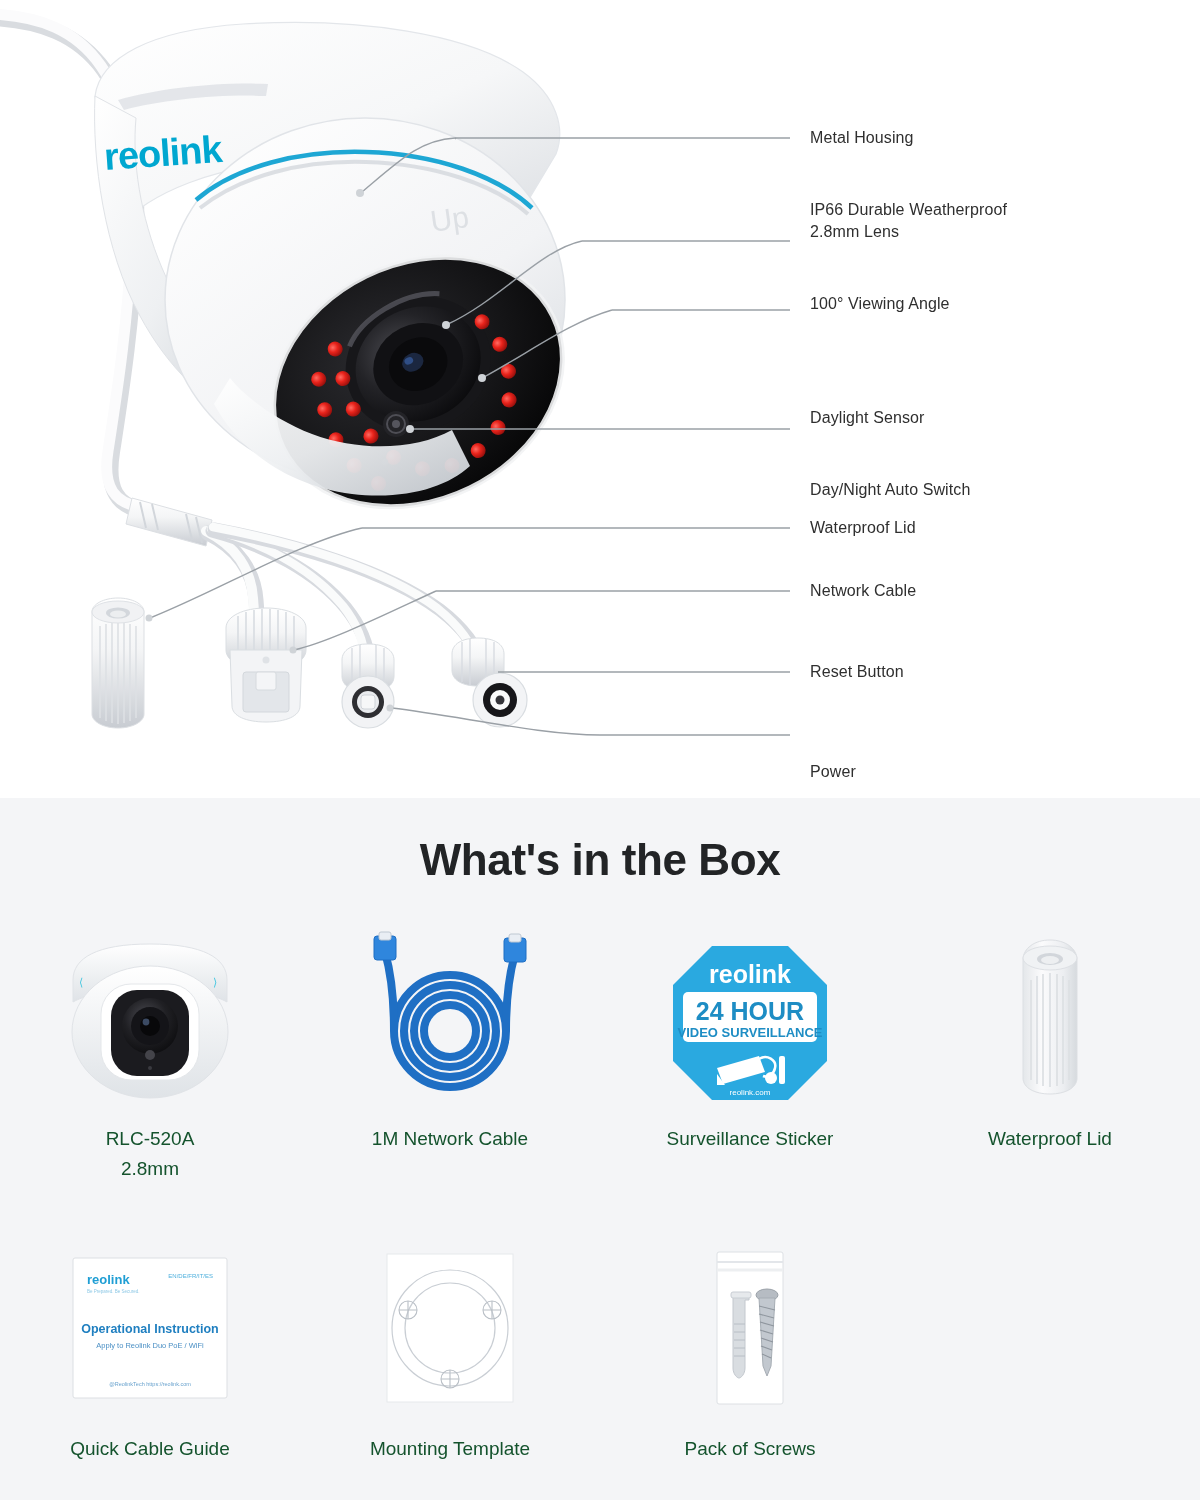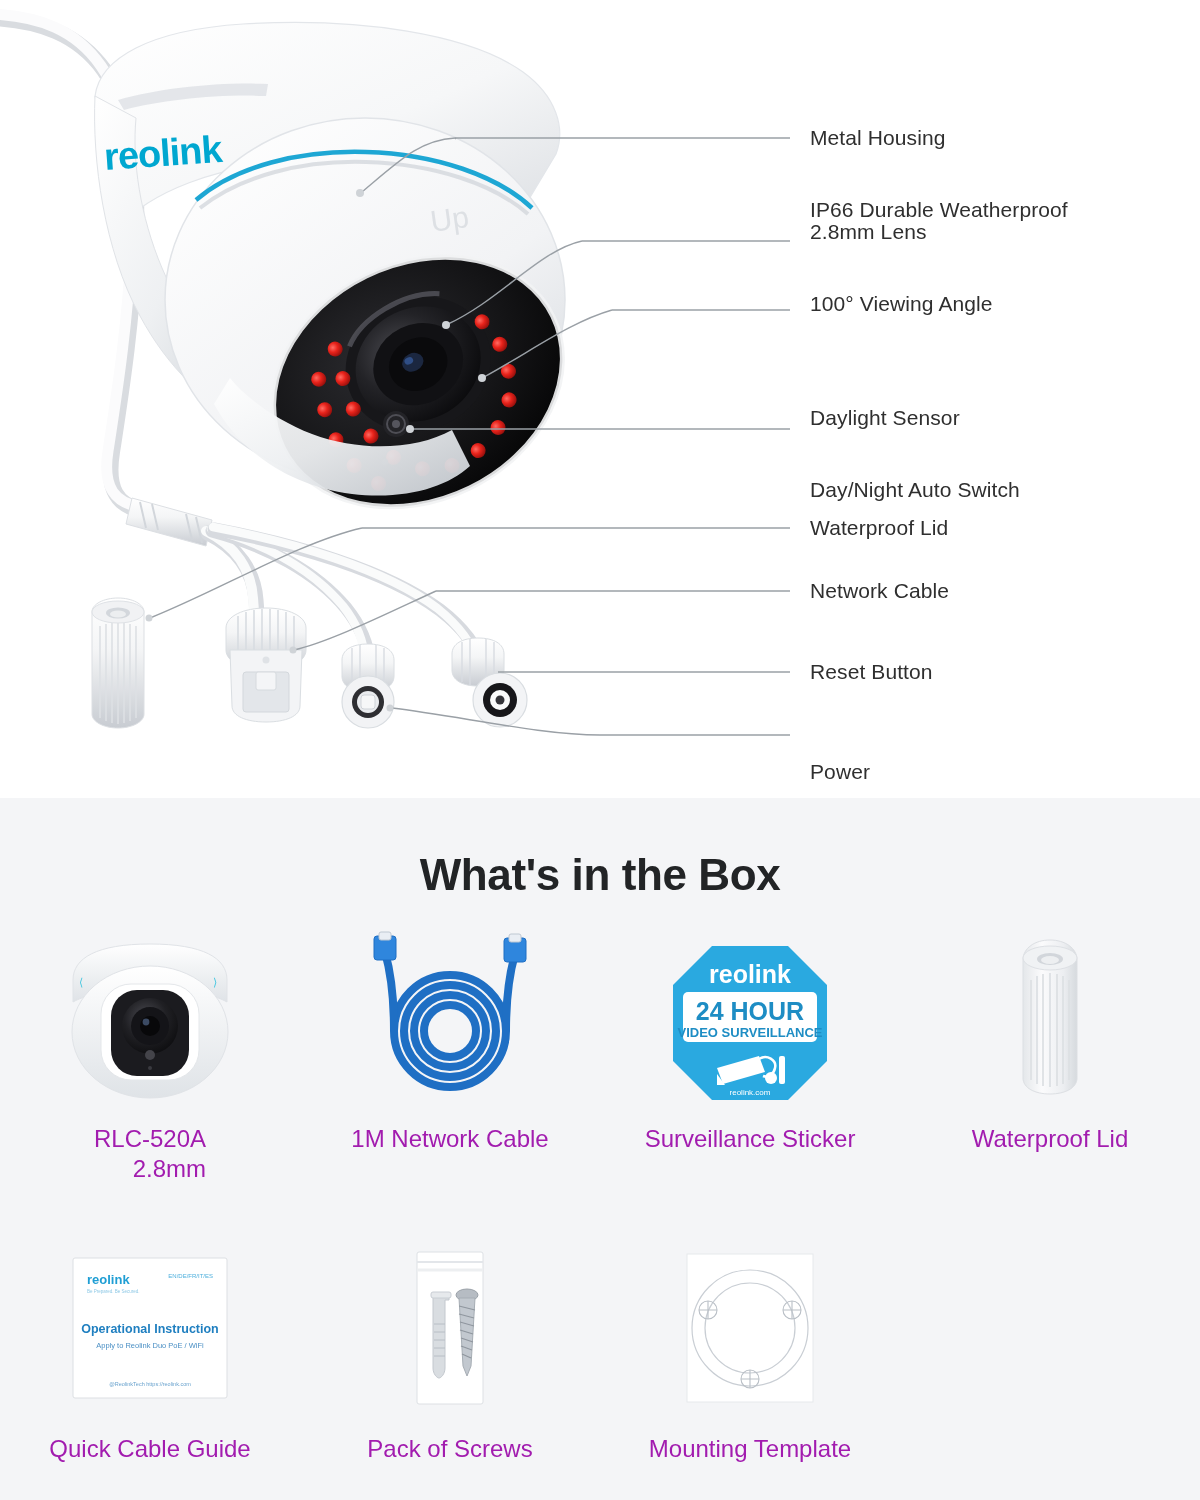--- a/index.html
+++ b/index.html
@@ -8,35 +8,35 @@
     font-family:"Liberation Sans", sans-serif;
     background:#ffffff;
     color:#2b2b2b;
     overflow:hidden;
   }
   #page{position:relative;width:1200px;height:1500px;}
 
   
   #diagram-section{position:absolute;left:0;top:0;width:1200px;height:798px;background:#ffffff;overflow:hidden;}
 
-  .callout-label{position:absolute;font-size:21px;line-height:28px;color:#2f2f2f;white-space:nowrap;letter-spacing:.1px;}
+  .callout-label{position:absolute;font-size:16px;line-height:28px;color:#2f2f2f;white-space:nowrap;letter-spacing:.1px;}
   .callout-label .l2{display:block;margin-top:44px;}
 
   svg.layer{position:absolute;left:0;top:0;width:1200px;height:798px;overflow:visible;}
 
   
   #box-section{position:absolute;left:0;top:798px;width:1200px;height:702px;background:#f4f5f7;}
   #box-title{
-    position:absolute;left:0;top:52px;width:1200px;text-align:center;
+    position:absolute;left:0;top:37px;width:1200px;text-align:center;
     font-size:44px;font-weight:bold;color:#222426;letter-spacing:-.4px;
   }
   .box-grid-row{position:absolute;left:0;width:1200px;display:flex;}
   .box-cell{flex:1;display:flex;flex-direction:column;align-items:center;}
   .box-art{width:190px;height:180px;position:relative;display:flex;align-items:center;justify-content:center;}
-  .box-label{margin-top:16px;font-size:24px;line-height:30px;color:#a21caf;text-align:right;white-space:pre-line;}
+  .box-label{margin-top:16px;font-size:19px;line-height:30px;color:#14532d;text-align:center;white-space:pre-line;}
 </style>
 </head>
 <body>
 
 <div id="page">
 
   <div id="diagram-section">
 
     <svg class="layer" viewBox="0 0 1200 798">
       <defs>
@@ -426,20 +426,39 @@
             <text x="95" y="100" text-anchor="middle" font-size="7.5" fill="#4a8fc4" font-family="Liberation Sans, sans-serif">Apply to Reolink Duo PoE / WiFi</text>
             <text x="95" y="138" text-anchor="middle" font-size="5.5" fill="#6aa3ce" font-family="Liberation Sans, sans-serif">@ReolinkTech   https://reolink.com</text>
           </svg>
         </div>
         <div class="box-label">Quick Cable Guide</div>
       </div>
 
       <div class="box-cell">
         <div class="box-art">
           <svg width="190" height="160" viewBox="0 0 190 160">
+            <rect x="32" y="6" width="126" height="148" fill="#ffffff" stroke="#e6e9ec"></rect>
+            <circle cx="95" cy="80" r="58" fill="none" stroke="#c9ced4" stroke-width="1.2"></circle>
+            <circle cx="95" cy="80" r="45" fill="none" stroke="#c9ced4" stroke-width="1.2"></circle>
+            <g fill="none" stroke="#b9bfc6" stroke-width="1.1">
+              <circle cx="53" cy="62" r="9"></circle>
+                <path d="M44 62 H62 M53 53 V71"></path>
+              <circle cx="137" cy="62" r="9"></circle>
+                <path d="M128 62 H146 M137 53 V71"></path>
+              <circle cx="95" cy="131" r="9"></circle>
+                <path d="M86 131 H104 M95 122 V140"></path>
+            </g>
+          </svg>
+        </div>
+        <div class="box-label">Mounting Template</div>
+      </div>
+
+      <div class="box-cell">
+        <div class="box-art">
+          <svg width="190" height="160" viewBox="0 0 190 160">
             <rect x="62" y="4" width="66" height="152" rx="2" fill="#ffffff" stroke="#dde0e4"></rect>
             <line x1="62" y1="14" x2="128" y2="14" stroke="#e3e6ea" stroke-width="2"></line>
             <line x1="62" y1="22" x2="128" y2="22" stroke="#edeff1" stroke-width="3"></line>
 
             <g>
               <path d="M78 46 L 94 46 L 94 52 L 90 52 L 90 120 C 90 126, 86 130, 84 130
                        C 82 130, 78 126, 78 120 Z" fill="#d9dde1" stroke="#c3c8ce"></path>
               <rect x="76" y="44" width="20" height="6" rx="2" fill="#e6e9ec" stroke="#c9ced4"></rect>
               <g stroke="#b8bec5" stroke-width="1">
                 <line x1="79" y1="76" x2="90" y2="76"></line>
@@ -460,34 +479,15 @@
                   <line x1="105" y1="82" x2="118" y2="86"></line>
                 <line x1="106" y1="90" x2="118" y2="94"></line>
                   <line x1="106" y1="98" x2="117" y2="102"></line>
                 <line x1="107" y1="106" x2="116" y2="110"></line>
               </g>
             </g>
           </svg>
         </div>
         <div class="box-label">Pack of Screws</div>
       </div>
-
-      <div class="box-cell">
-        <div class="box-art">
-          <svg width="190" height="160" viewBox="0 0 190 160">
-            <rect x="32" y="6" width="126" height="148" fill="#ffffff" stroke="#e6e9ec"></rect>
-            <circle cx="95" cy="80" r="58" fill="none" stroke="#c9ced4" stroke-width="1.2"></circle>
-            <circle cx="95" cy="80" r="45" fill="none" stroke="#c9ced4" stroke-width="1.2"></circle>
-            <g fill="none" stroke="#b9bfc6" stroke-width="1.1">
-              <circle cx="53" cy="62" r="9"></circle>
-                <path d="M44 62 H62 M53 53 V71"></path>
-              <circle cx="137" cy="62" r="9"></circle>
-                <path d="M128 62 H146 M137 53 V71"></path>
-              <circle cx="95" cy="131" r="9"></circle>
-                <path d="M86 131 H104 M95 122 V140"></path>
-            </g>
-          </svg>
-        </div>
-        <div class="box-label">Mounting Template</div>
-      </div>
     </div>
   </div>
 </div>
 
 </body></html>

